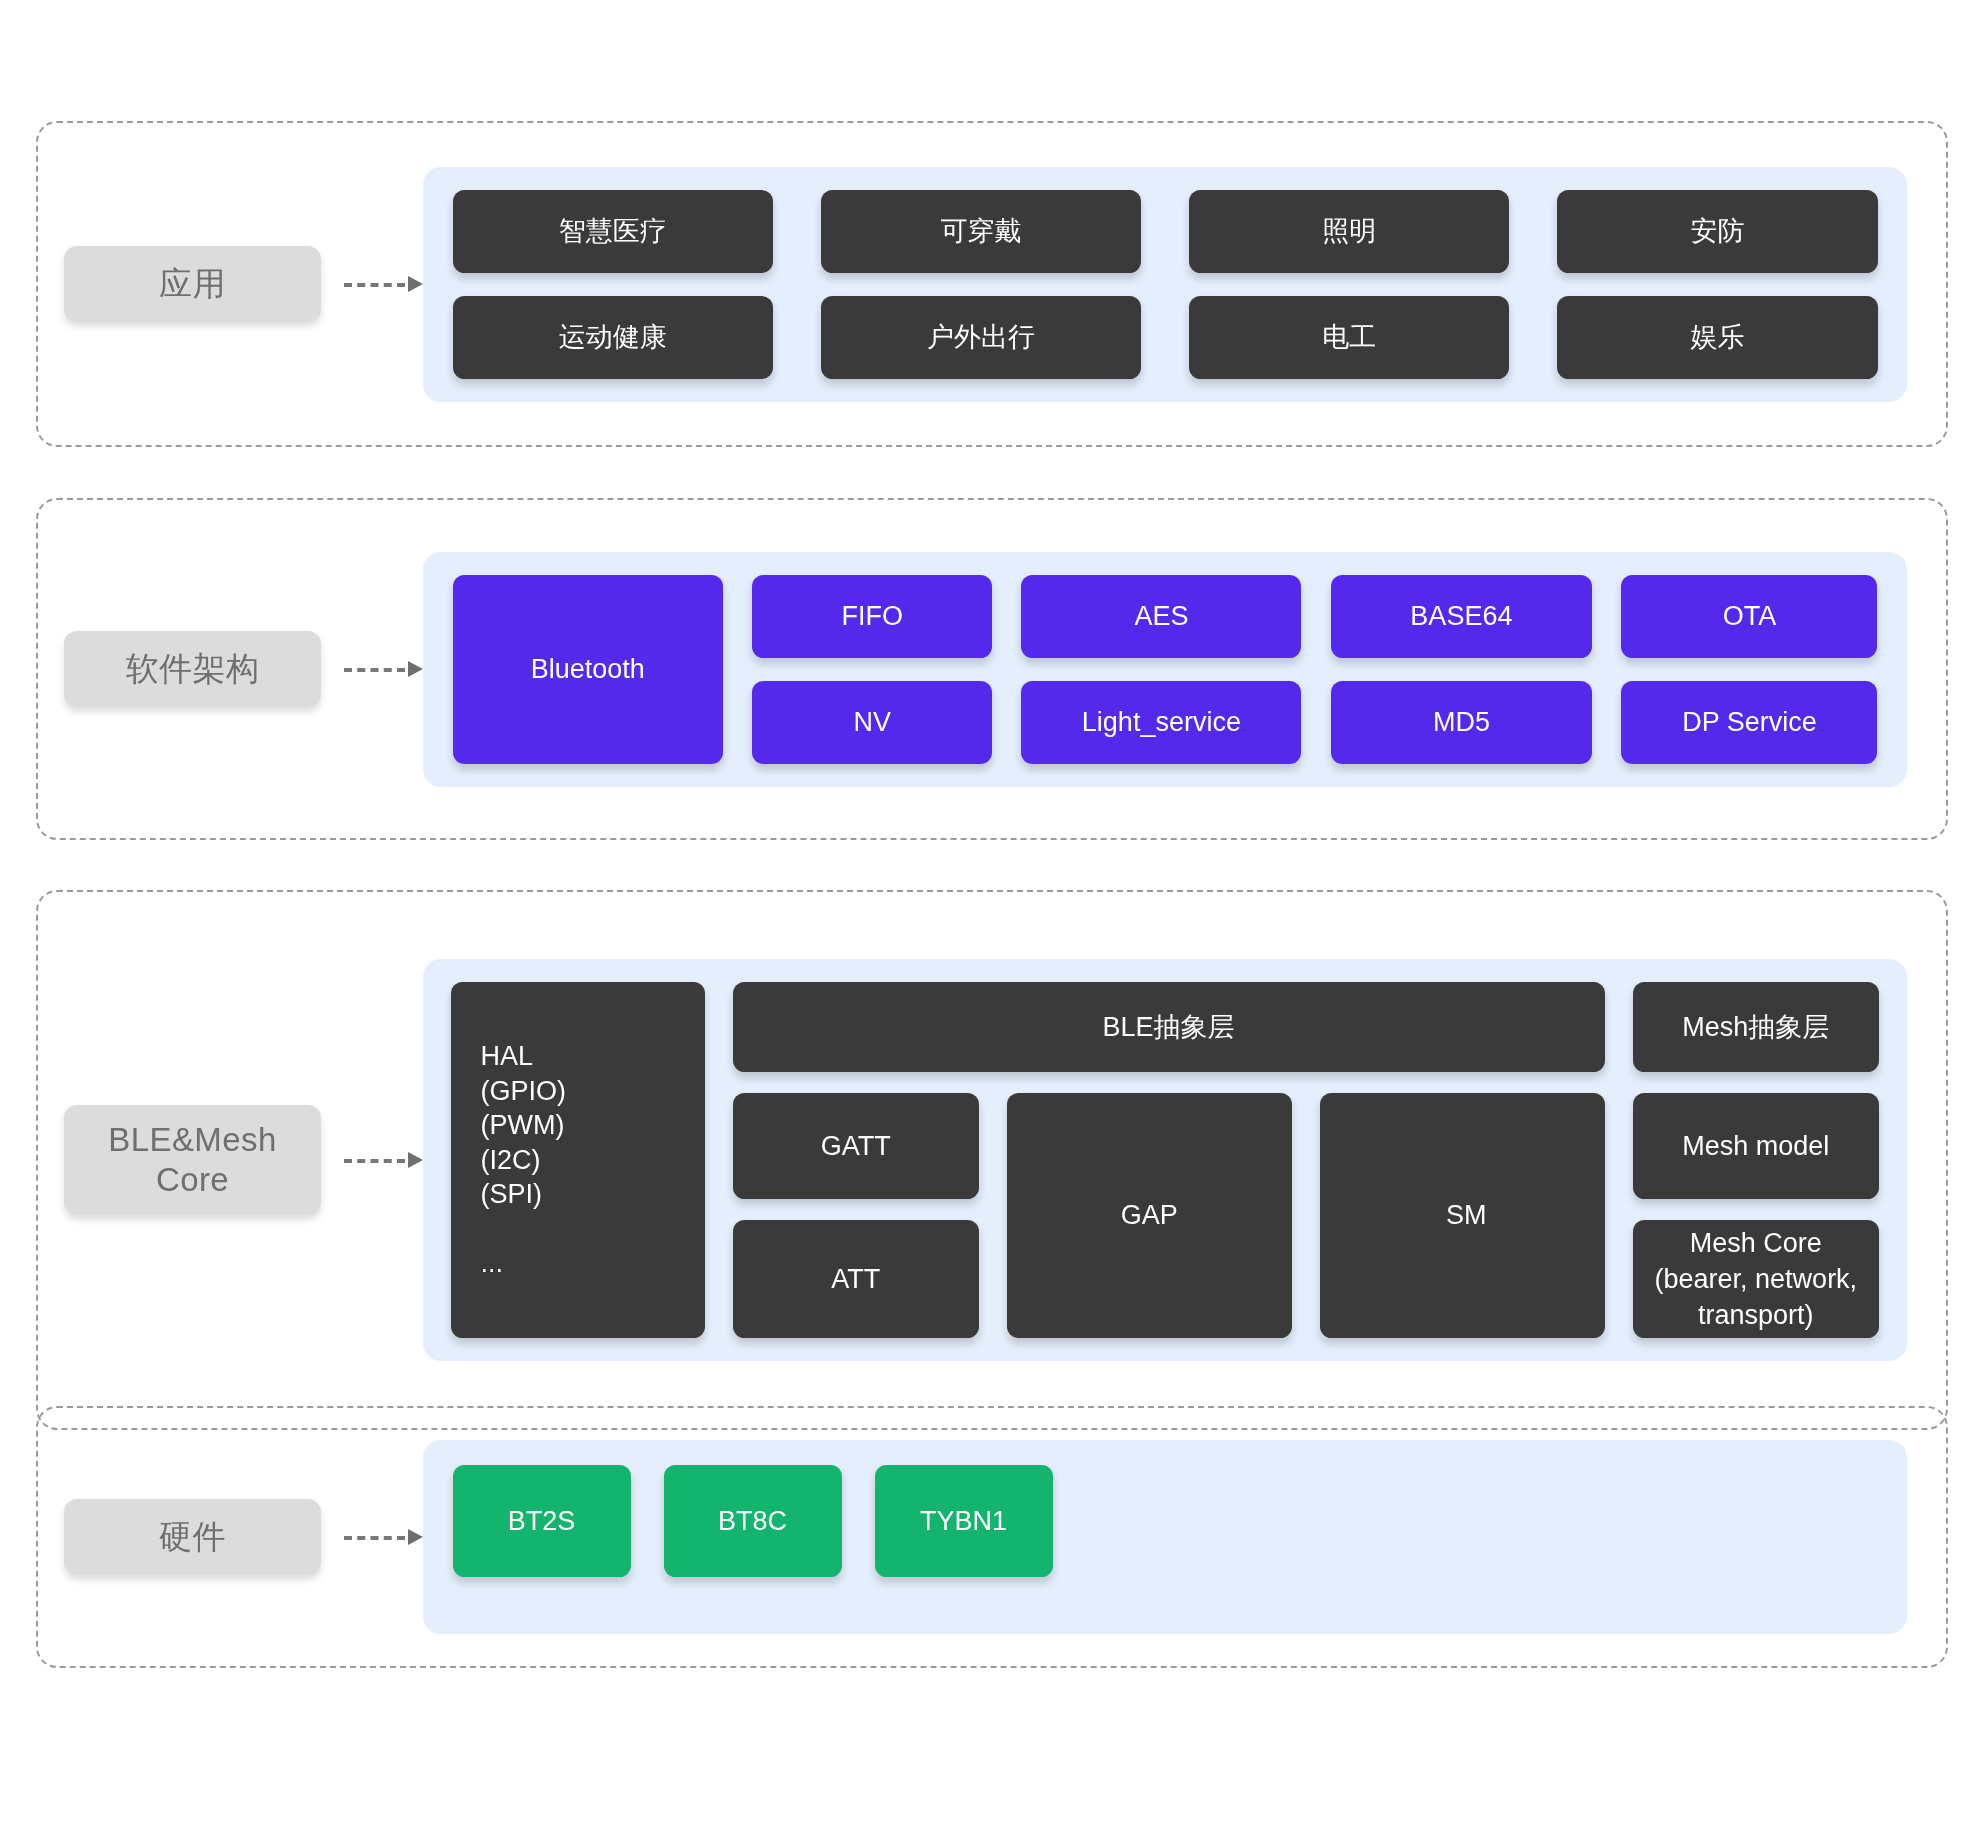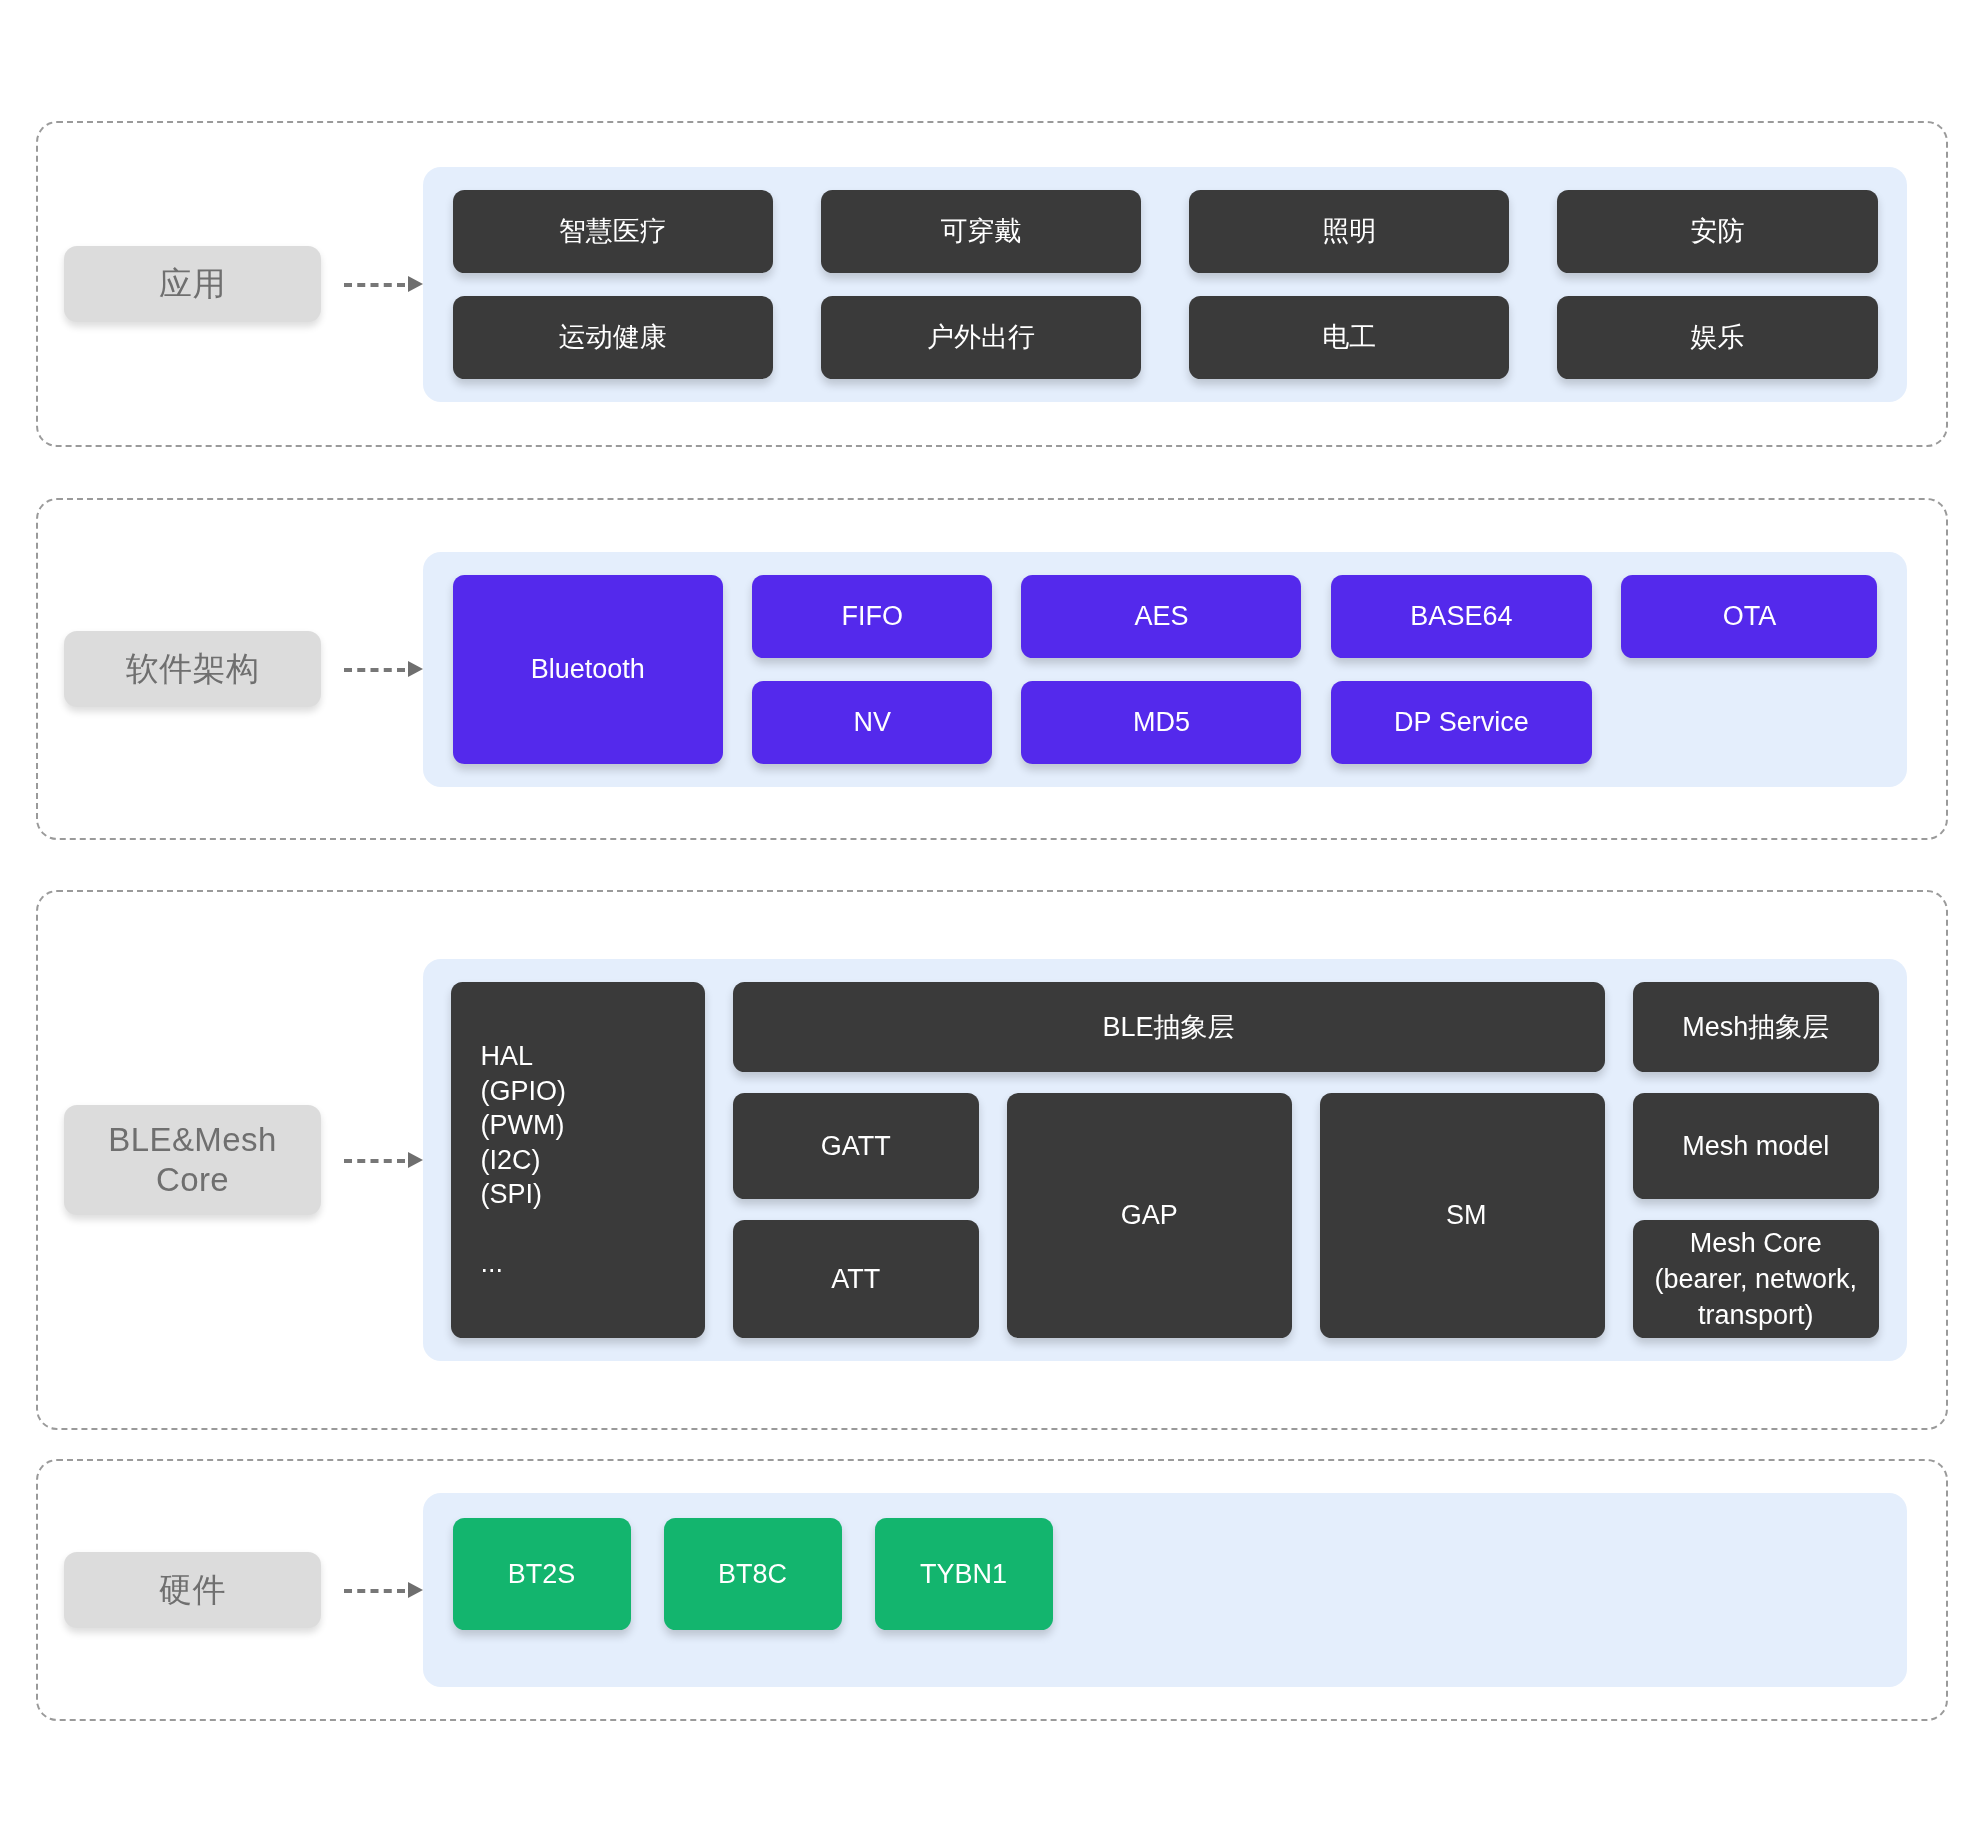--- a/index.html
+++ b/index.html
@@ -145,21 +145,21 @@
   .core-ble-abs  { grid-column: 2 / span 3; grid-row: 1; }
   .core-mesh-abs { grid-column: 5; grid-row: 1; }
   .core-gatt     { grid-column: 2; grid-row: 2; text-align: right; }
   .core-att      { grid-column: 2; grid-row: 3; }
   .core-gap      { grid-column: 3; grid-row: 2 / span 2; }
   .core-sm       { grid-column: 4; grid-row: 2 / span 2; padding-left: 16px; }
   .core-mesh-model { grid-column: 5; grid-row: 2; }
   .core-mesh-core  { grid-column: 5; grid-row: 3; white-space: pre-line; }
 
   
-  #layer-hw { top: 1459px; height: 262px; }
+  #layer-hw { top: 1406px; height: 262px; }
   #hw-panel {
     padding: 24.5px 29.5px 57px 29.5px;
     display: flex;
     gap: 33px;
   }
   #hw-panel .node {
     width: 178px;
     height: 112px;
     flex: 0 0 auto;
   }
@@ -197,20 +197,21 @@
           <span class="head"></span>
       </div>
     </div>
     <div class="panel" id="sw-panel">
       <div class="node purple span-2rows">Bluetooth</div>
       <div class="node purple">FIFO</div>
       <div class="node purple">AES</div>
       <div class="node purple">BASE64</div>
       <div class="node purple">OTA</div>
       <div class="node purple">NV</div>
+      <div class="node purple">Light_service</div>
       <div class="node purple">MD5</div>
       <div class="node purple">DP Service</div>
     </div>
   </div>
 
   <div class="layer" id="layer-core">
     <div class="label-col">
       <div class="layer-pill two-line">BLE&amp;Mesh Core</div>
       <div class="arrow">
         <span class="shaft"></span>

